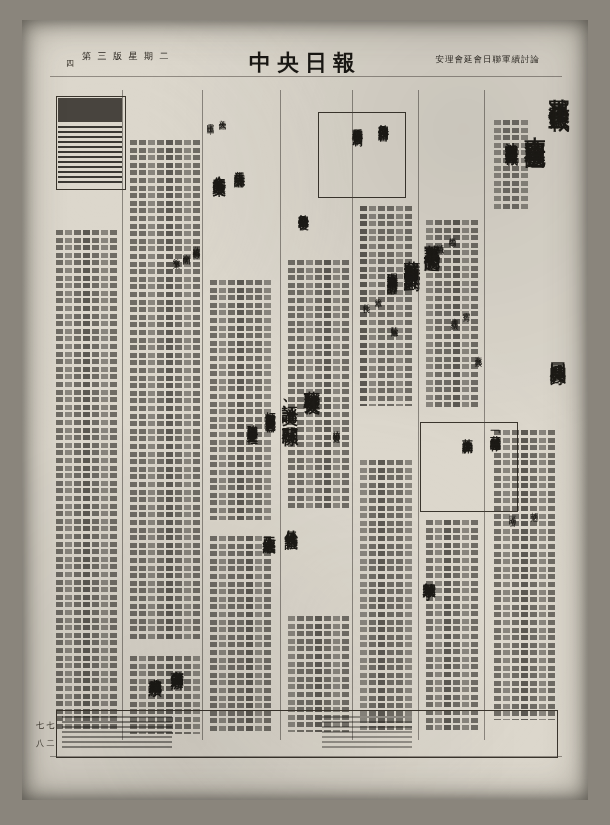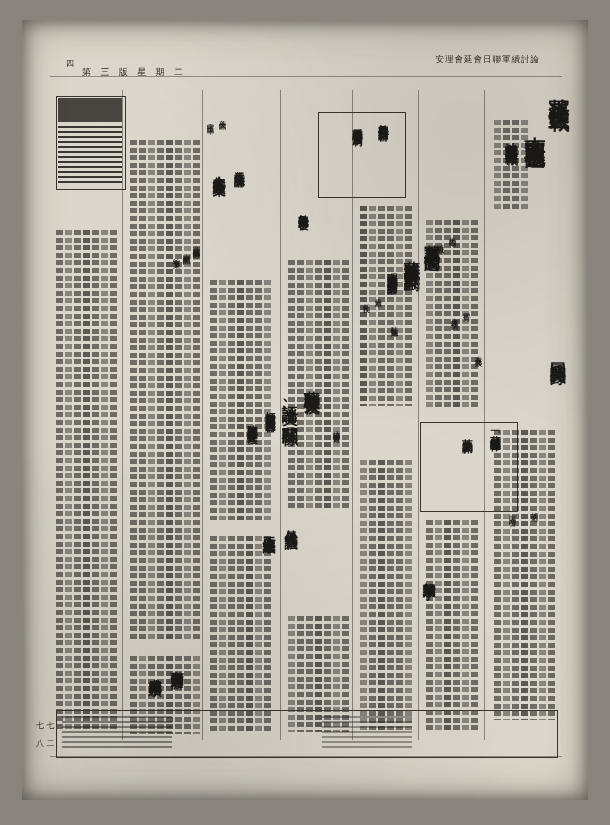--- a/index.html
+++ b/index.html
@@ -66,22 +66,22 @@
     font-family: "DejaVu Serif", serif;
     font-size: 22px;
     font-weight: bold;
     letter-spacing: 6px;
     color: #1a1814;
     white-space: nowrap;
   }
   .issue-left {
     position: absolute;
     left: 60px;
-    top: 18px;
-    font-family: Liberation Mono, monospace;
+    top: 2px;
+    font-family: Liberation Sans, sans-serif;
     font-size: 9px;
     letter-spacing: 2px;
     color: #2a2620;
     white-space: nowrap;
   }
   .issue-right {
     position: absolute;
     right: 48px;
     top: 6px;
     font-family: "DejaVu Serif", serif;
@@ -189,20 +189,21 @@
       );
   }
 </style>
 </head>
 <body>
 
 <div id="page">
   <div id="paper">
 
     <div class="masthead">
+      <div class="paper-title">中央日報</div>
       <div class="issue-left">第 三 版   星 期 二</div>
       <div class="issue-right">安理會延會日聯軍續討論</div>
     </div>
     <div class="corner-mark" style="left:44px; top:38px;">四</div>
     <div class="corner-mark" style="left:14px; top:700px;">七 七</div>
     <div class="corner-mark" style="left:14px; top:718px;">八 二</div>
 
     <div class="hrule" style="left:28px; top:56px; width:512px;"></div>
 
     <div class="v headline-xl" style="position:absolute; right:18px; top:62px; height:150px;">越軍決作焦土戰</div>

